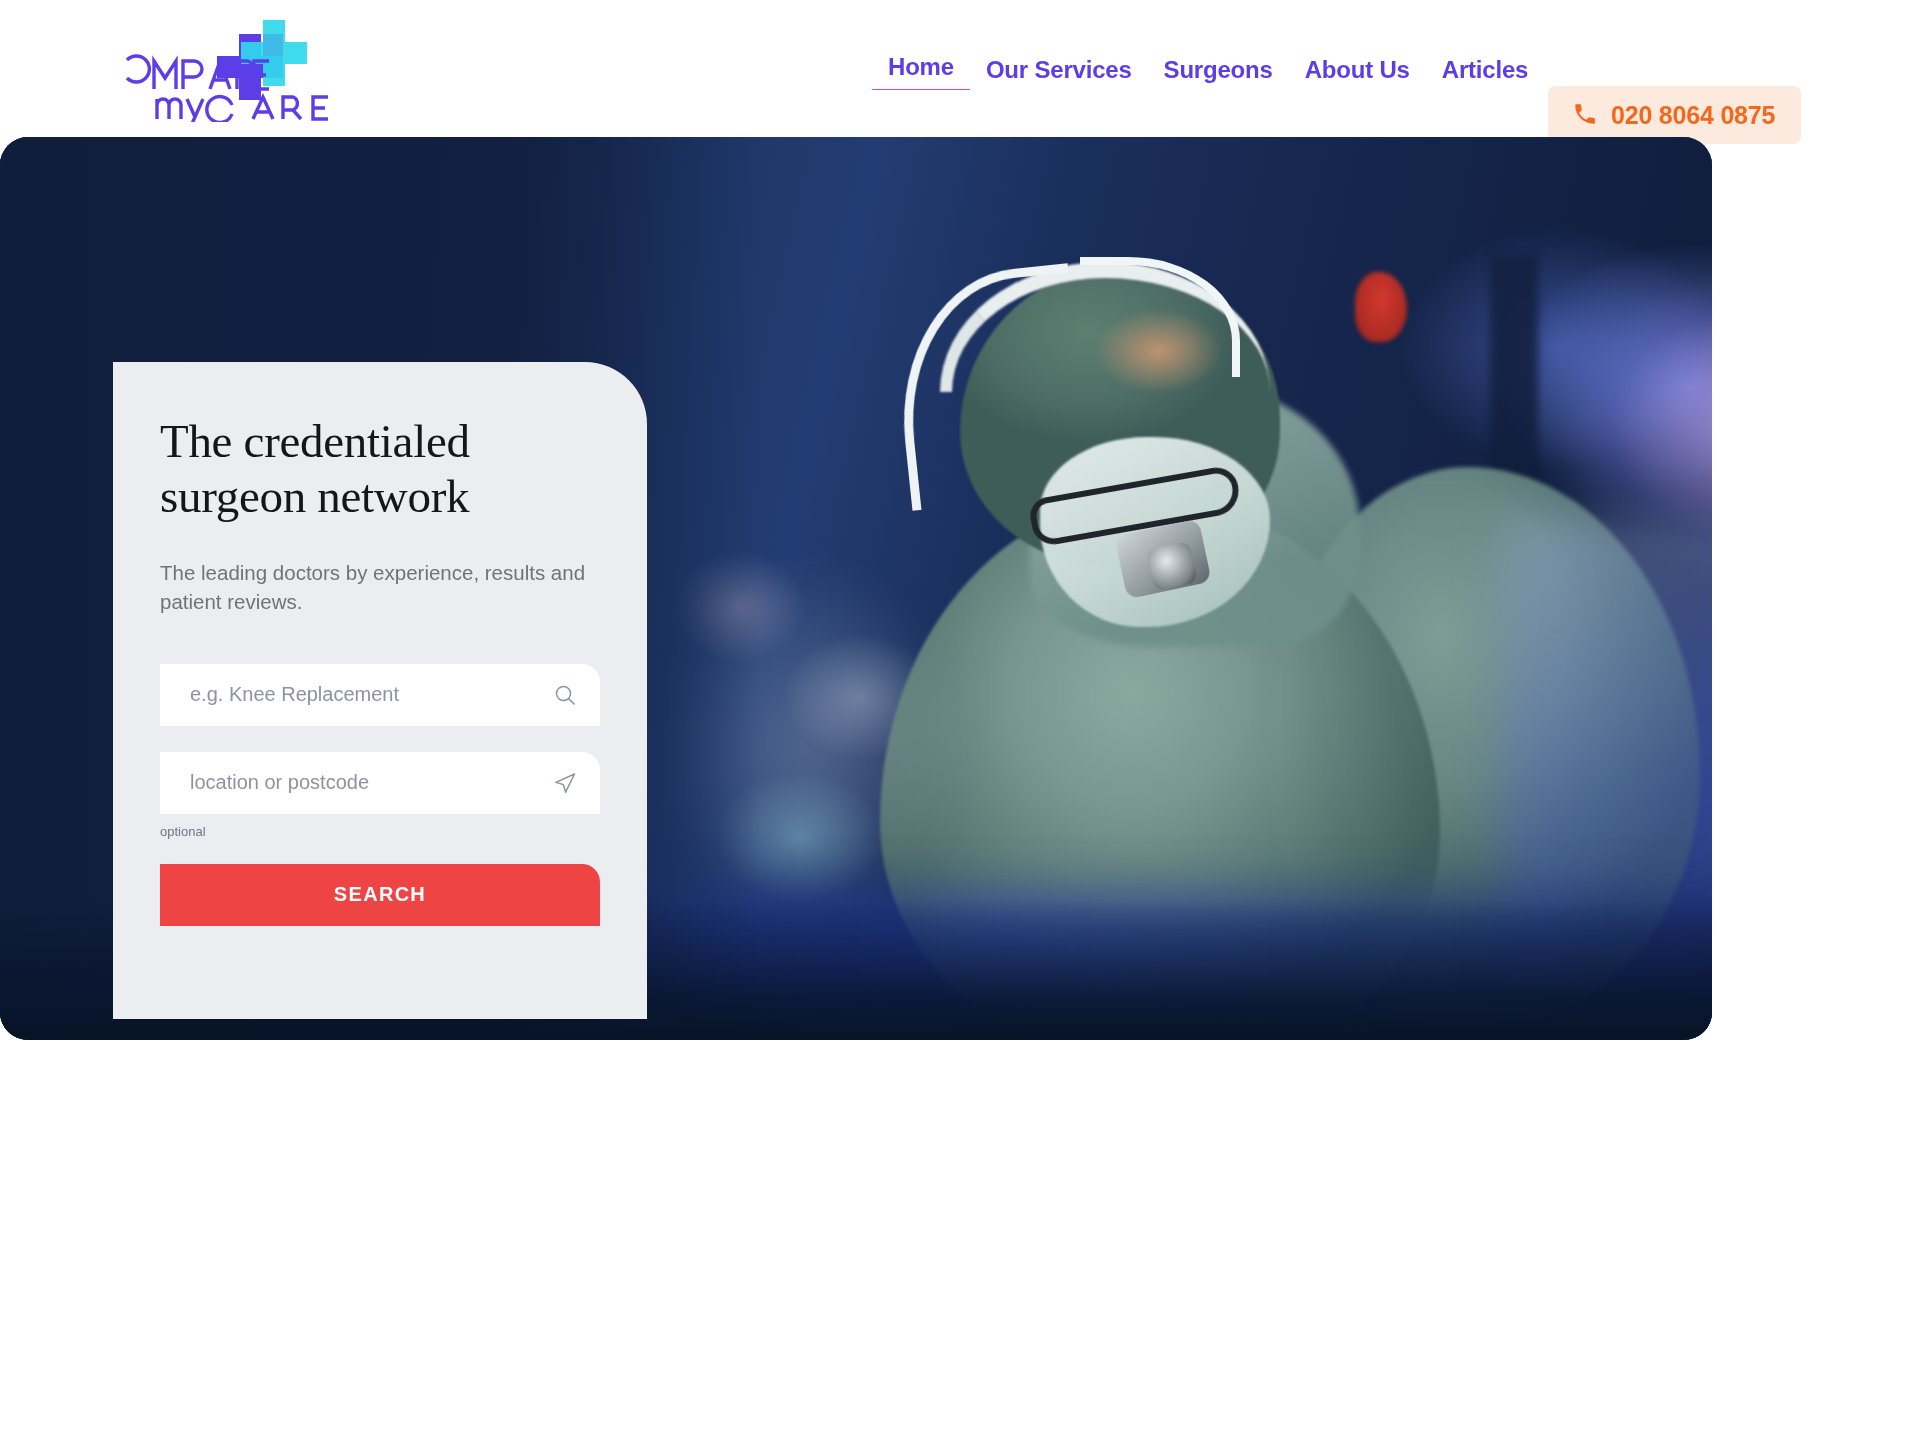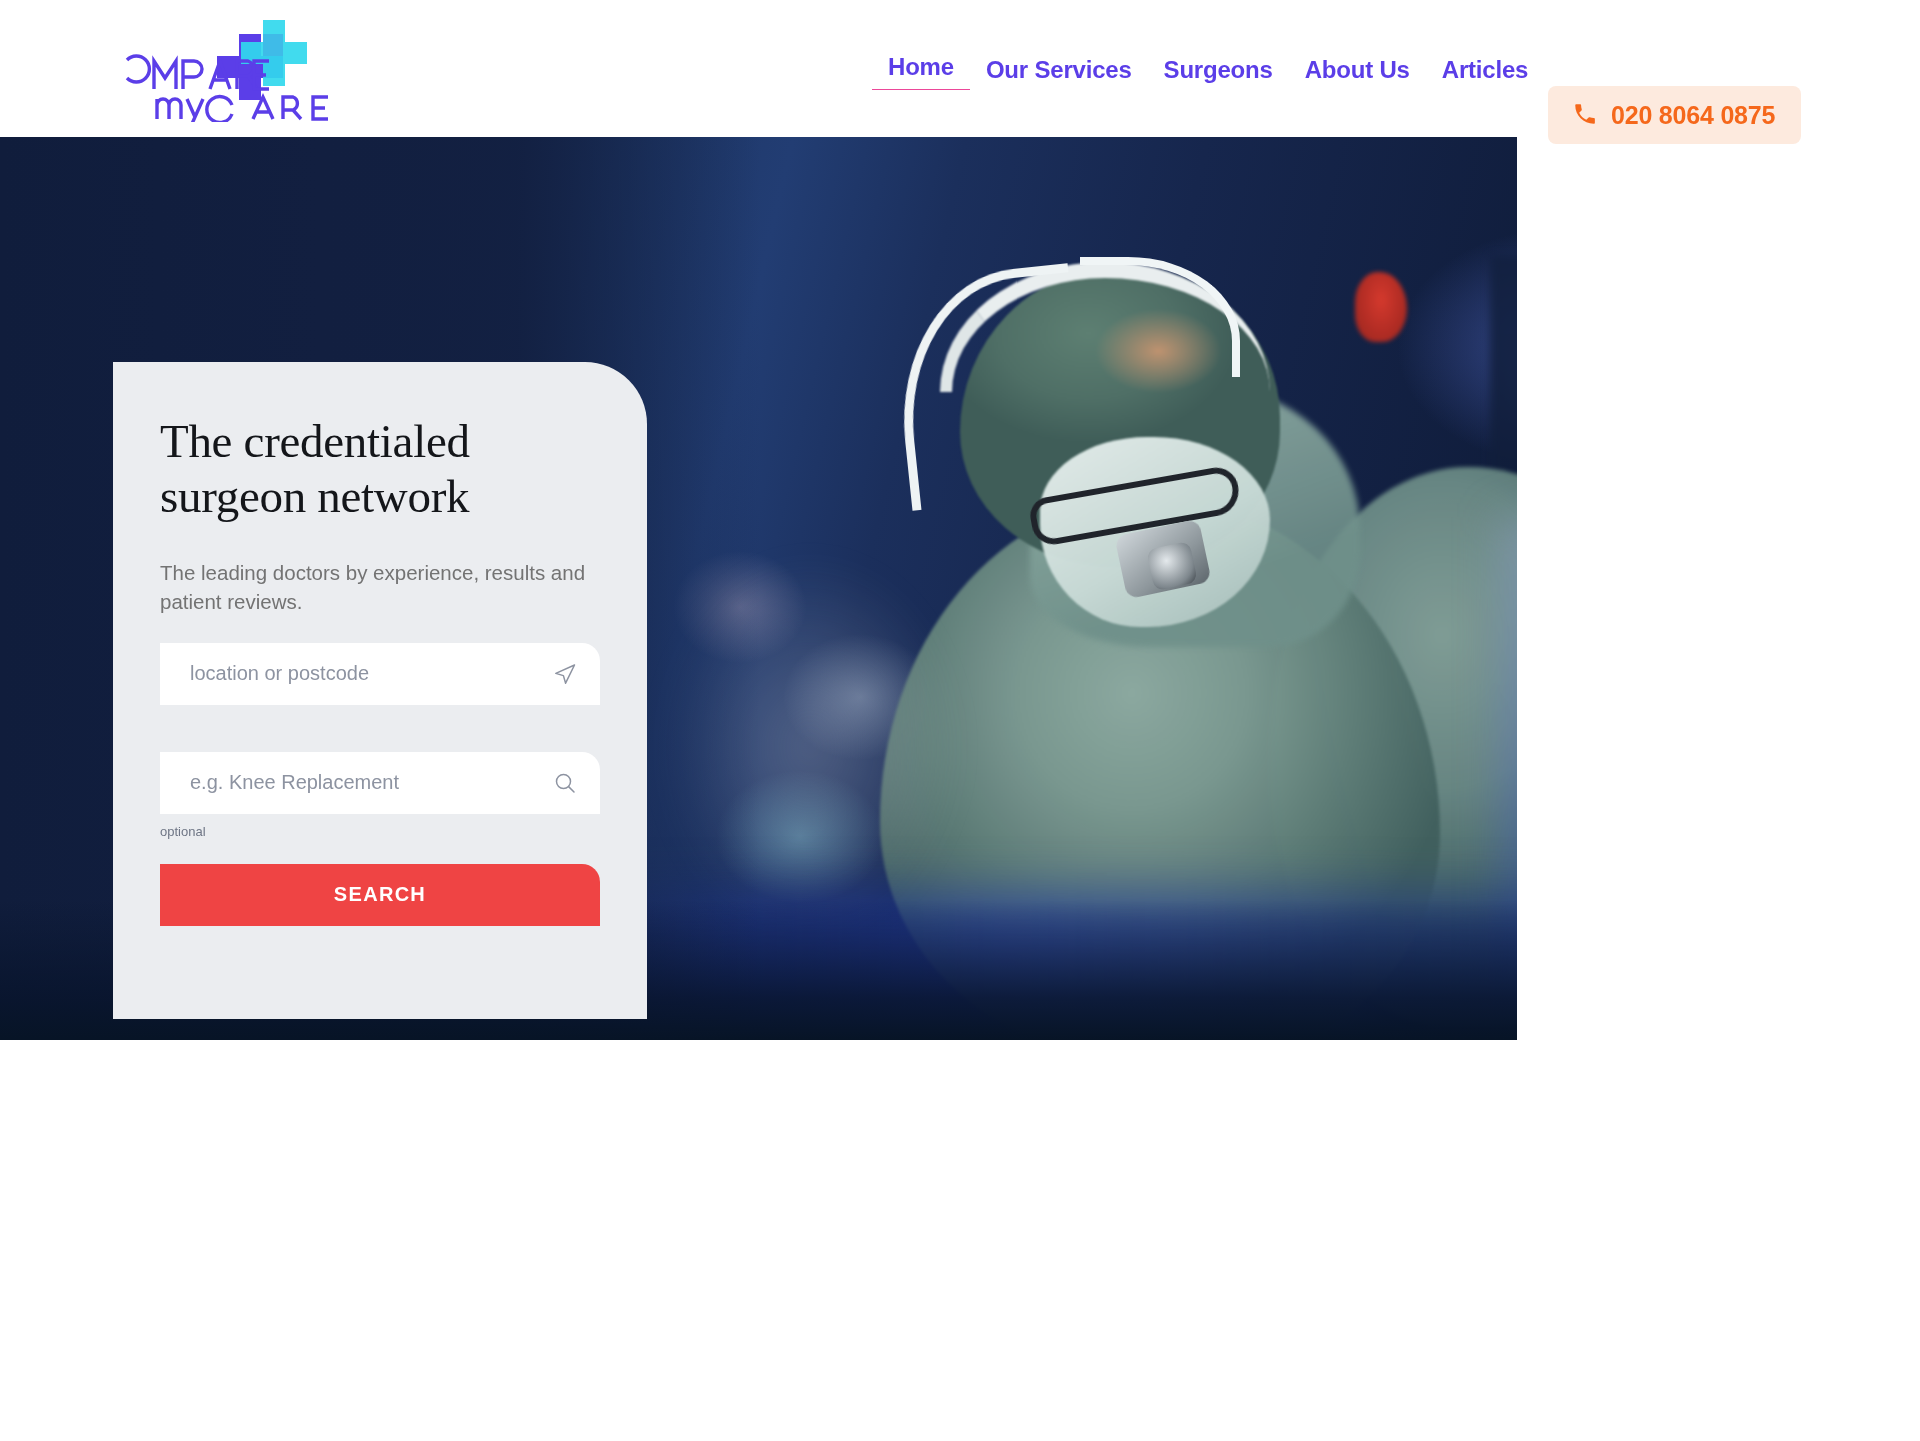--- a/index.html
+++ b/index.html
@@ -76,24 +76,25 @@
     font-size: 25px;
     font-weight: 700;
     color: #f5681b;
     letter-spacing: -0.2px;
     white-space: nowrap;
   }
 
   
   .hero {
     position: relative;
-    width: 1517px;
+    width: 1712px;
     height: 903px;
     overflow: hidden;
     background: #101d3c;
+    border-radius: 28px;
   }
 
   
   .hero-photo {
     position: absolute;
     inset: 0;
     background:
       radial-gradient(ellipse 300px 210px at 1790px 290px, rgba(214,170,235,.75), rgba(120,110,220,.15) 60%, transparent 78%),
       radial-gradient(ellipse 260px 200px at 1690px 250px, rgba(120,140,240,.75), transparent 72%),
       radial-gradient(ellipse 220px 160px at 1560px 210px, rgba(90,115,215,.55), transparent 74%),
@@ -451,39 +452,39 @@
     <div class="fg-blur-2"></div>
     <div class="fg-blur-1"></div>
     <div class="hero-left-fade"></div>
     <div class="hero-bottom-fade"></div>
   </div>
 
   <div class="search-card">
     <h1 class="card-title">The credentialed surgeon network</h1>
     <p class="card-sub">The leading doctors by experience, results and patient reviews.</p>
 
-    <div class="field field-2">
-      <input class="field-input" type="text" placeholder="location or postcode" style="">
-      <span class="field-icon">
-        <svg width="24" height="24" viewBox="0 0 24 24" fill="none" stroke="#8d93a1" stroke-width="1.5" stroke-linejoin="round">
-          <path d="M21.5 3 L2.8 11.4 L10.4 13.6 L12.6 21.2 Z"></path>
-        </svg>
-      </span>
-    </div>
-
     <div class="field field-1">
       <input class="field-input" type="text" placeholder="e.g. Knee Replacement" style="">
       <span class="field-icon">
         <svg width="24" height="24" viewBox="0 0 24 24" fill="none" stroke="#8d93a1" stroke-width="1.5">
           <circle cx="10.5" cy="10.5" r="7"></circle>
           <line x1="15.6" y1="15.6" x2="21" y2="21" stroke-linecap="round"></line>
         </svg>
       </span>
     </div>
 
+    <div class="field field-2">
+      <input class="field-input" type="text" placeholder="location or postcode" style="">
+      <span class="field-icon">
+        <svg width="24" height="24" viewBox="0 0 24 24" fill="none" stroke="#8d93a1" stroke-width="1.5" stroke-linejoin="round">
+          <path d="M21.5 3 L2.8 11.4 L10.4 13.6 L12.6 21.2 Z"></path>
+        </svg>
+      </span>
+    </div>
+
     <div class="optional-note">optional</div>
 
     <button class="search-btn">SEARCH</button>
   </div>
 </section>
 
 <section class="intro-section">
   
   
 

